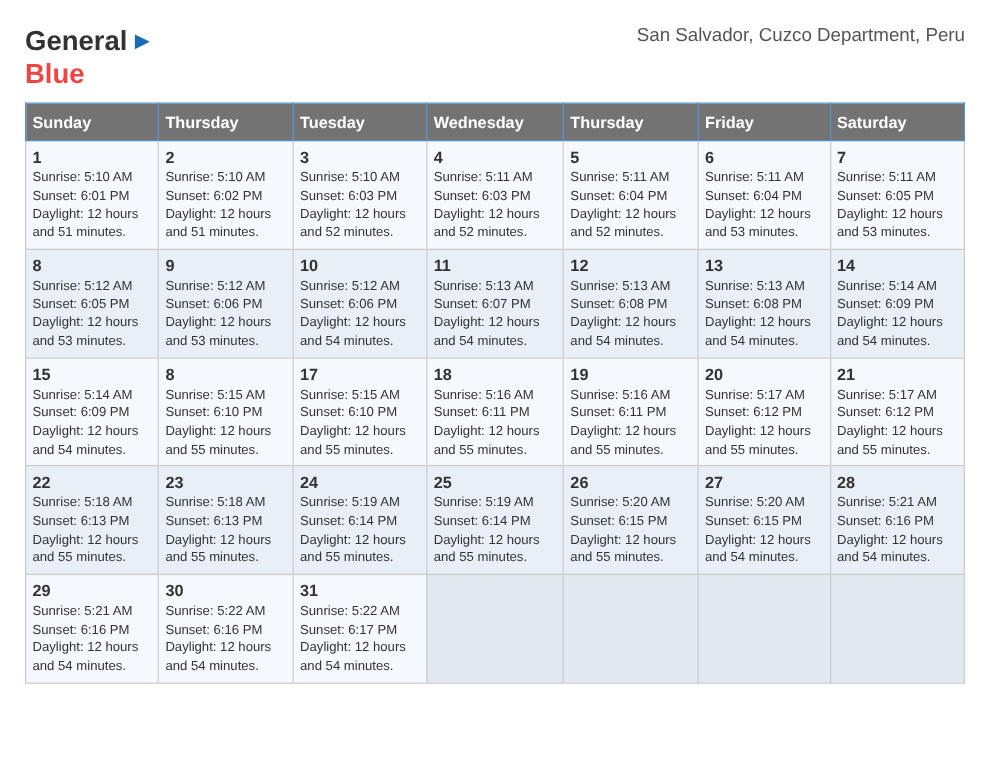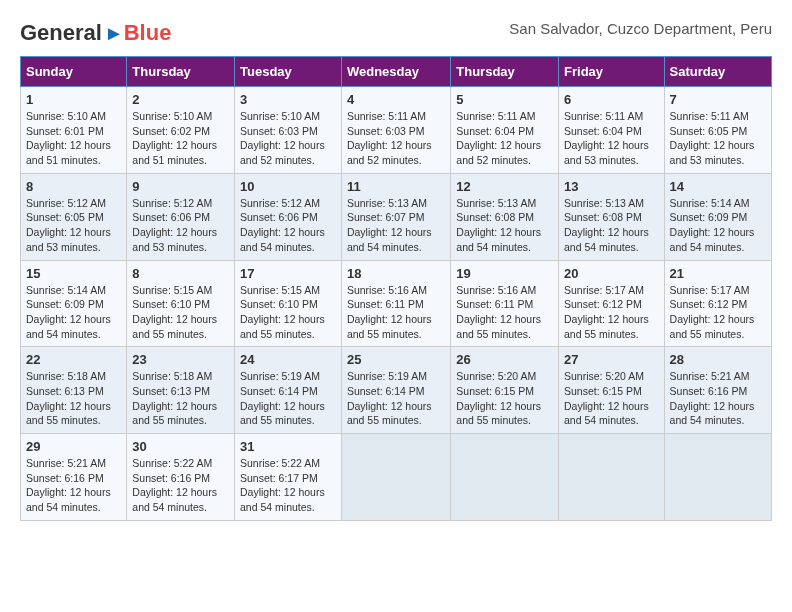--- a/index.html
+++ b/index.html
@@ -11,42 +11,42 @@
       padding: 20px;
     }
     .header-area {
       display: flex;
       justify-content: space-between;
       align-items: flex-start;
       margin-bottom: 10px;
     }
     .logo {
       display: flex;
-      flex-direction: row;
+      flex-direction: column;
       align-items: flex-start;
     }
     .title-area {
       text-align: right;
     }
     .main-title {
       font-size: 36px;
       font-weight: bold;
       color: #333;
     }
     .subtitle {
       font-size: 15px;
       color: #555;
     }
     .calendar {
       width: 100%;
       border-collapse: collapse;
       font-size: 11px;
     }
     .calendar thead tr {
-      background-color: #701a75;
+      background-color: #737373;
       color: #fff;
     }
     .calendar thead th {
       padding: 7px 5px;
       text-align: left;
       font-size: 13px;
       font-weight: bold;
       border: 1px solid #5590cc;
     }
     .calendar tbody tr {

